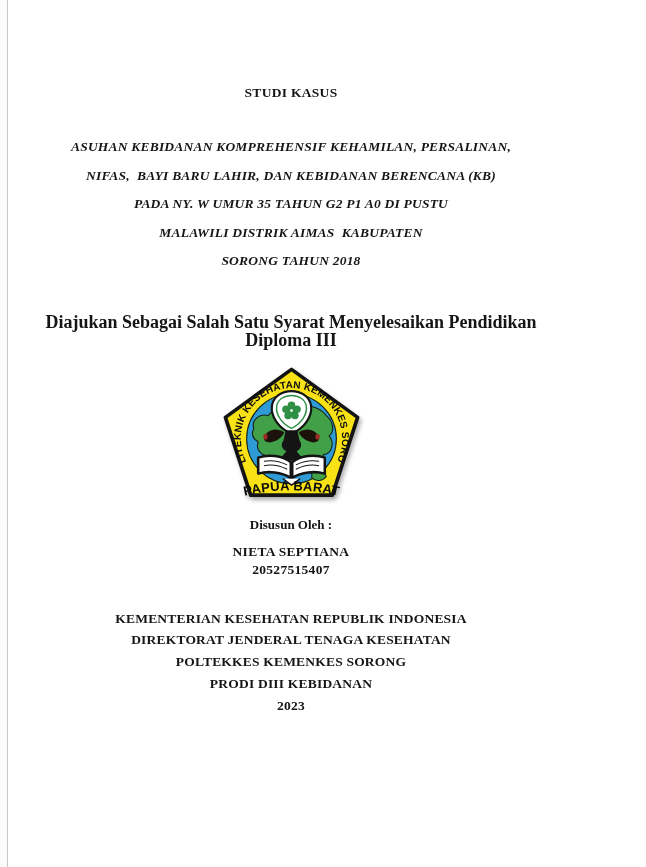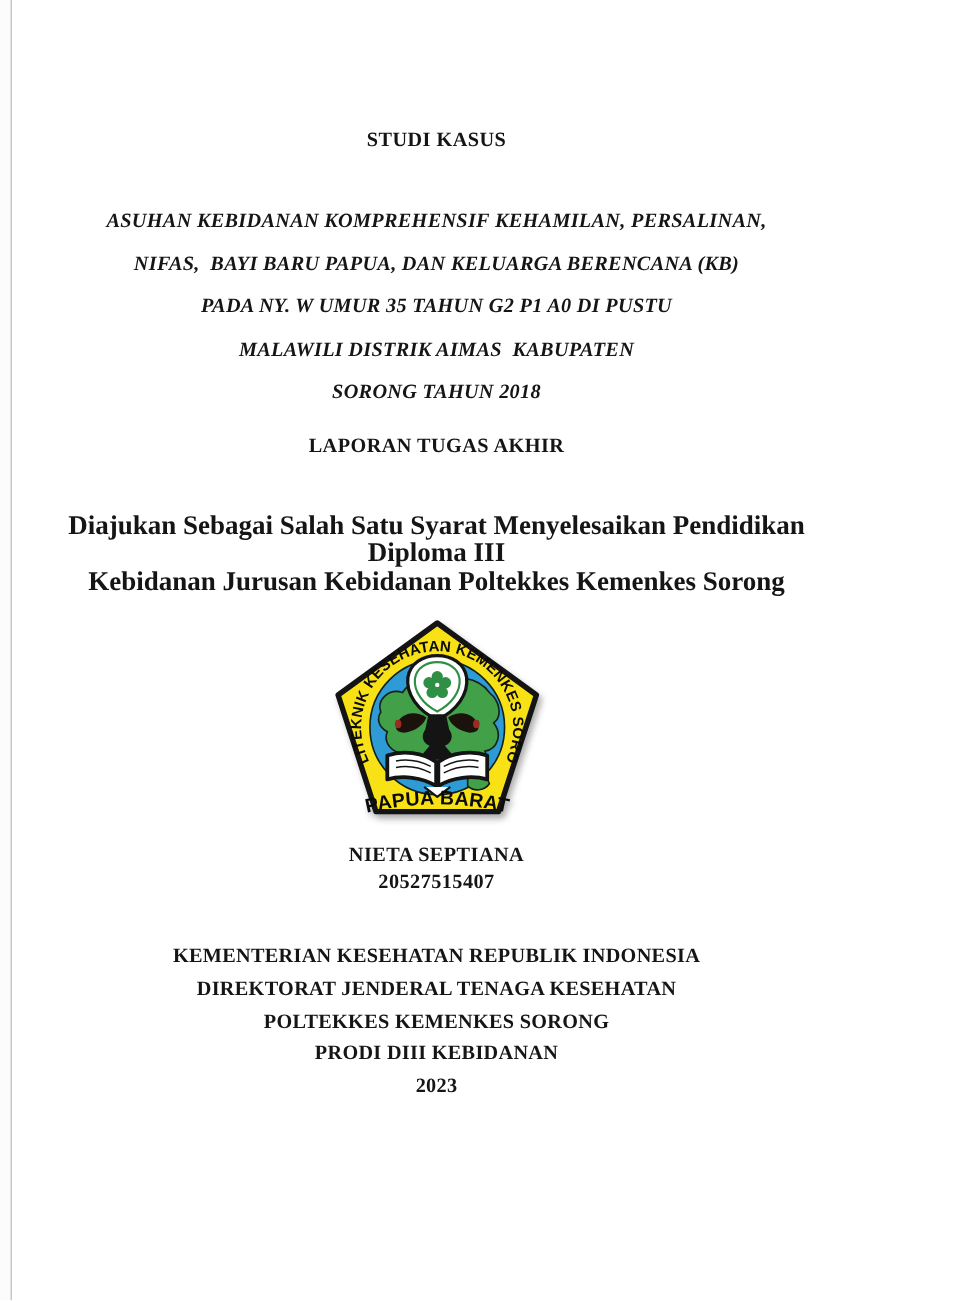--- a/index.html
+++ b/index.html
@@ -64,31 +64,29 @@
 <div class="page">
   <div class="edge-strip"></div>
   <div class="edge-line"></div>
 
   <div class="content">
 
     <div class="kind-heading">STUDI KASUS</div>
 
     <div class="title-block">
       <div class="title-line">ASUHAN KEBIDANAN KOMPREHENSIF KEHAMILAN, PERSALINAN,</div>
-      <div class="title-line">NIFAS,  BAYI BARU PAPUA, DAN KELUARGA BERENCANA (KB)</div>
+      <div class="title-line">NIFAS,  BAYI BARU LAHIR, DAN KEBIDANAN BERENCANA (KB)</div>
       <div class="title-line">PADA NY. W UMUR 35 TAHUN G2 P1 A0 DI PUSTU</div>
       <div class="title-line">MALAWILI DISTRIK AIMAS  KABUPATEN</div>
       <div class="title-line">SORONG TAHUN 2018</div>
     </div>
 
-    <div class="doc-type">LAPORAN TUGAS AKHIR</div>
 
     <div class="submission">
       <div class="submission-line">Diajukan Sebagai Salah Satu Syarat Menyelesaikan Pendidikan Diploma III</div>
-      <div class="submission-line">Kebidanan Jurusan Kebidanan Poltekkes Kemenkes Sorong</div>
     </div>
 
     <div class="logo-wrap">
       <svg width="145" height="139" viewBox="0 0 200 192">
         <defs>
           <path id="lg-arc" d="M 36.6,131.6 A 70,70 0 1 1 163.4,131.6" fill="none"></path>
           <path id="lg-bot" d="M 34,181 Q 100,165 166,181" fill="none"></path>
         </defs>
 
         <polygon points="100,6 191.3,72.3 156.4,179.7 43.6,179.7 8.7,72.3" stroke="#141414" stroke-width="5" stroke-linejoin="round" fill="#F8E114"></polygon>
@@ -140,20 +138,21 @@
 
         <text class="logo-arc-text" fill="#0b0b0b">
           <textPath href="#lg-arc" startOffset="50%" text-anchor="middle">POLITEKNIK KESEHATAN KEMENKES SORONG</textPath>
         </text>
         <text class="logo-region-text" fill="#0b0b0b">
           <textPath href="#lg-bot" startOffset="50%" text-anchor="middle">PAPUA BARAT</textPath>
         </text>
       </svg>
     </div>
 
+    <div class="byline">Disusun Oleh :</div>
 
     <div class="author-name">NIETA SEPTIANA</div>
     <div class="author-nim">20527515407</div>
 
     <div class="institution">
       <div class="institution-line">KEMENTERIAN KESEHATAN REPUBLIK INDONESIA</div>
       <div class="institution-line">DIREKTORAT JENDERAL TENAGA KESEHATAN</div>
       <div class="institution-line">POLTEKKES KEMENKES SORONG</div>
       <div class="institution-line">PRODI DIII KEBIDANAN</div>
       <div class="institution-line">2023</div>

